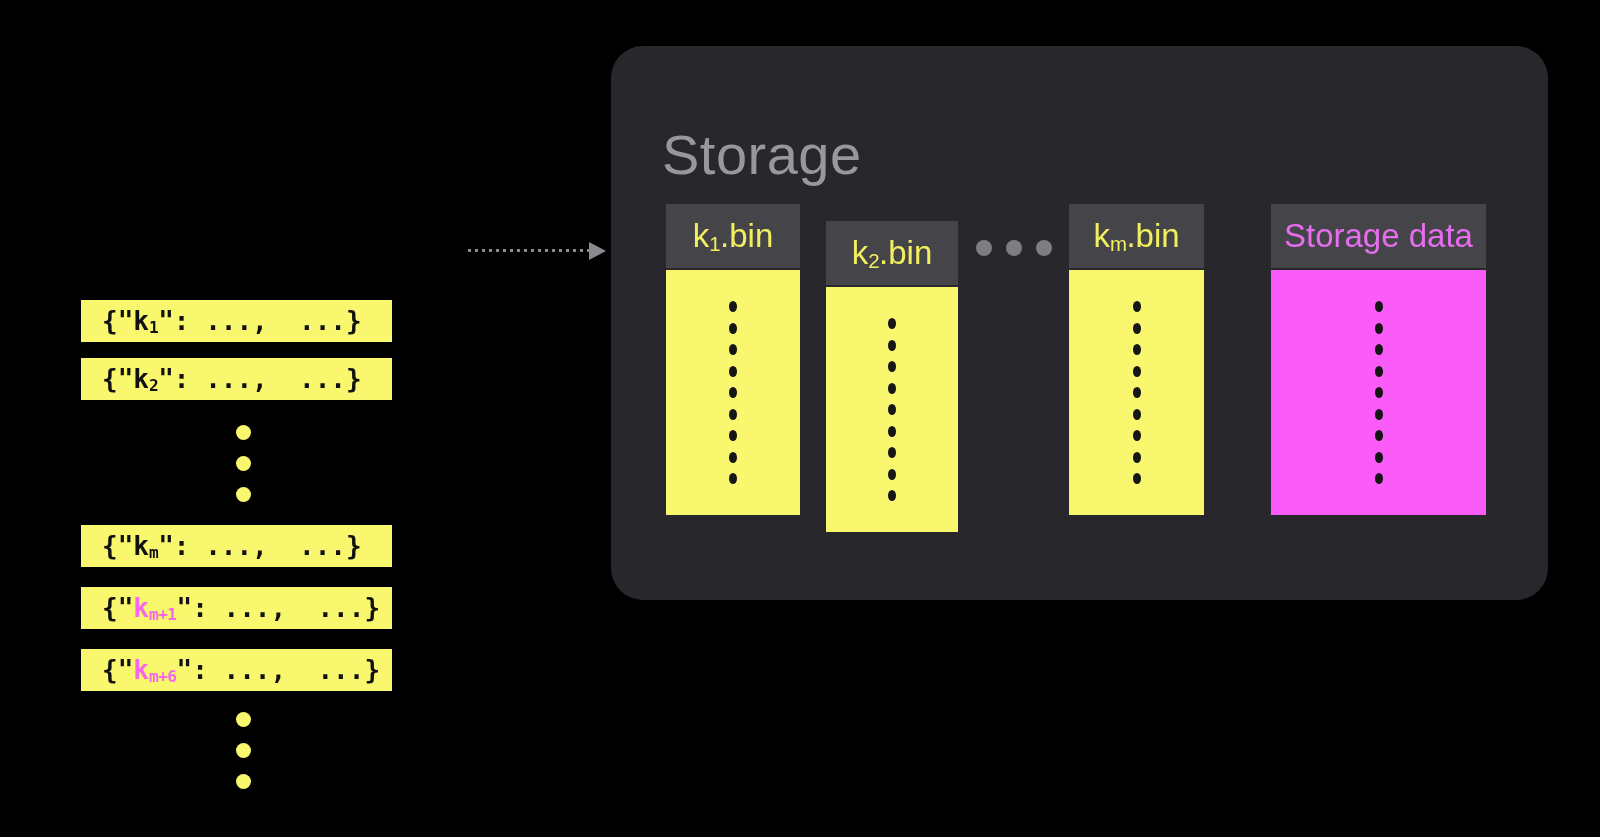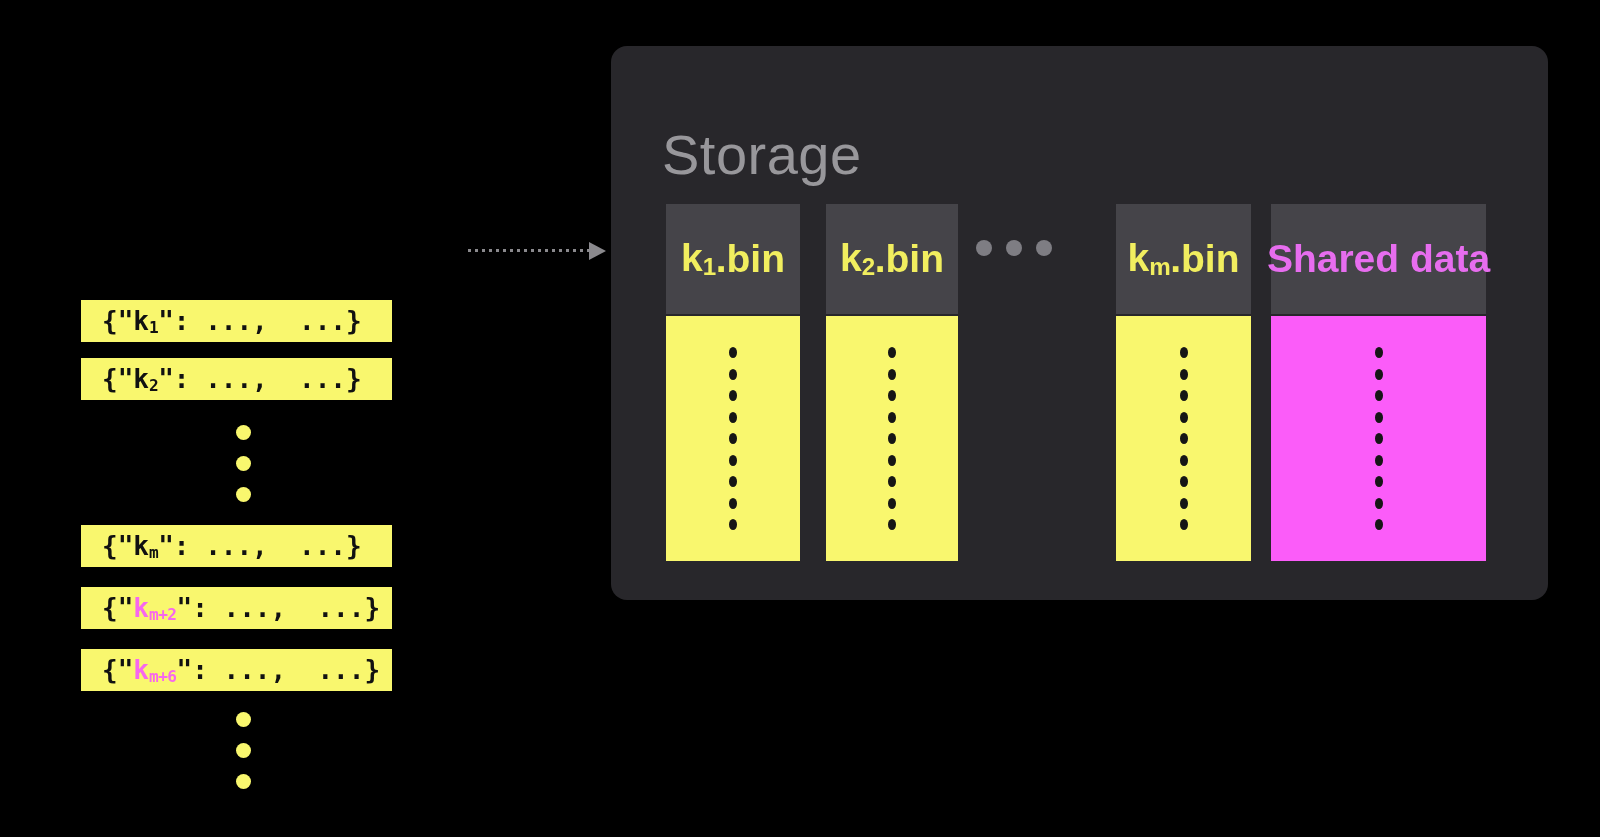--- a/index.html
+++ b/index.html
@@ -47,32 +47,32 @@
     padding-left:21px;white-space:pre;
   }
   .doc-row .key{color:#111;}
   .doc-row.highlight .key{color:var(--pink-key);}
   .sub{font-size:0.62em;vertical-align:-0.18em;letter-spacing:-0.5px;}
   .vdots{position:absolute;display:flex;flex-direction:column;gap:16px;}
   .vdots .ydot{width:15px;height:15px;border-radius:50%;background:var(--yellow);}
   
   .panel{
     position:absolute;left:611px;top:46px;width:937px;height:554px;
-    background:var(--panel);border-radius:16px;
+    background:var(--panel);border-radius:32px;
   }
   .storage-title{
     position:absolute;left:51px;top:80px;
     font-size:56px;line-height:58px;font-weight:300;
     color:var(--gray-text);letter-spacing:0.5px;
   }
   .column{position:absolute;top:158px;}
   .col-header{
-    width:100%;height:110px;background:var(--header-box);
+    width:100%;height:64px;background:var(--header-box);
     display:flex;align-items:center;justify-content:center;
-    font-size:39px;font-weight:700;white-space:nowrap;
+    font-size:33px;font-weight:400;white-space:nowrap;
   }
   .col-header.yellow-label{color:var(--yellow-text);}
   .col-header.magenta-label{color:var(--magenta-text);}
   .col-body{
     margin-top:2px;width:100%;height:245px;
     display:flex;flex-direction:column;align-items:center;
     padding-top:31px;gap:10.5px;
   }
   .col-body.yellow{background:var(--yellow);}
   .col-body.magenta{background:var(--magenta);}
@@ -87,21 +87,21 @@
 
 <div class="stage">
 
   <div class="arrow-line"></div>
   <div class="arrow-head"></div>
 
   <div id="doc-list">
       <div class="doc-row" style="top: 300px;"><span>{"</span><span class="key">k<span class="sub">1</span></span><span>": ...,  ...}</span></div>
       <div class="doc-row" style="top: 358px;"><span>{"</span><span class="key">k<span class="sub">2</span></span><span>": ...,  ...}</span></div>
       <div class="doc-row" style="top: 525px;"><span>{"</span><span class="key">k<span class="sub">m</span></span><span>": ...,  ...}</span></div>
-      <div class="doc-row highlight" style="top: 587px;"><span>{"</span><span class="key">k<span class="sub">m+2</span></span><span>": ...,  ...}</span></div>
+      <div class="doc-row highlight" style="top: 587px;"><span>{"</span><span class="key">k<span class="sub">m+1</span></span><span>": ...,  ...}</span></div>
       <div class="doc-row highlight" style="top: 649px;"><span>{"</span><span class="key">k<span class="sub">m+6</span></span><span>": ...,  ...}</span></div>
     </div>
   <div class="vdots" id="left-ellipsis-1" style="left:236px;top:425px;">
       <div class="ydot"></div>
       <div class="ydot"></div>
       <div class="ydot"></div>
     </div>
   <div class="vdots" id="left-ellipsis-2" style="left:236px;top:712px;">
       <div class="ydot"></div>
       <div class="ydot"></div>
@@ -121,57 +121,57 @@
             <div class="bdot"></div>
             <div class="bdot"></div>
             <div class="bdot"></div>
             <div class="bdot"></div>
             <div class="bdot"></div>
             <div class="bdot"></div>
             <div class="bdot"></div>
             <div class="bdot"></div>
           </div>
         </div>
-        <div class="column" style="left: 215px; width: 132px;">
+        <div class="column" style="left: 215px; width: 132px; margin-top: 17px;">
           <div class="col-header yellow-label">
             <span>k<span class="sub">2</span></span>
             <span>.bin</span>
           </div>
           <div class="col-body yellow">
             <div class="bdot"></div>
             <div class="bdot"></div>
             <div class="bdot"></div>
             <div class="bdot"></div>
             <div class="bdot"></div>
             <div class="bdot"></div>
             <div class="bdot"></div>
             <div class="bdot"></div>
             <div class="bdot"></div>
           </div>
         </div>
-        <div class="column" style="left: 458px; width: 135px; margin-left: 47px;">
+        <div class="column" style="left: 458px; width: 135px;">
           <div class="col-header yellow-label">
             <span>k<span class="sub">m</span></span>
             <span>.bin</span>
           </div>
           <div class="col-body yellow">
             <div class="bdot"></div>
             <div class="bdot"></div>
             <div class="bdot"></div>
             <div class="bdot"></div>
             <div class="bdot"></div>
             <div class="bdot"></div>
             <div class="bdot"></div>
             <div class="bdot"></div>
             <div class="bdot"></div>
           </div>
         </div>
         <div class="column" style="left: 660px; width: 215px;">
           <div class="col-header magenta-label">
-            <span>Shared data</span>
+            <span>Storage data</span>
           </div>
           <div class="col-body magenta">
             <div class="bdot"></div>
             <div class="bdot"></div>
             <div class="bdot"></div>
             <div class="bdot"></div>
             <div class="bdot"></div>
             <div class="bdot"></div>
             <div class="bdot"></div>
             <div class="bdot"></div>

